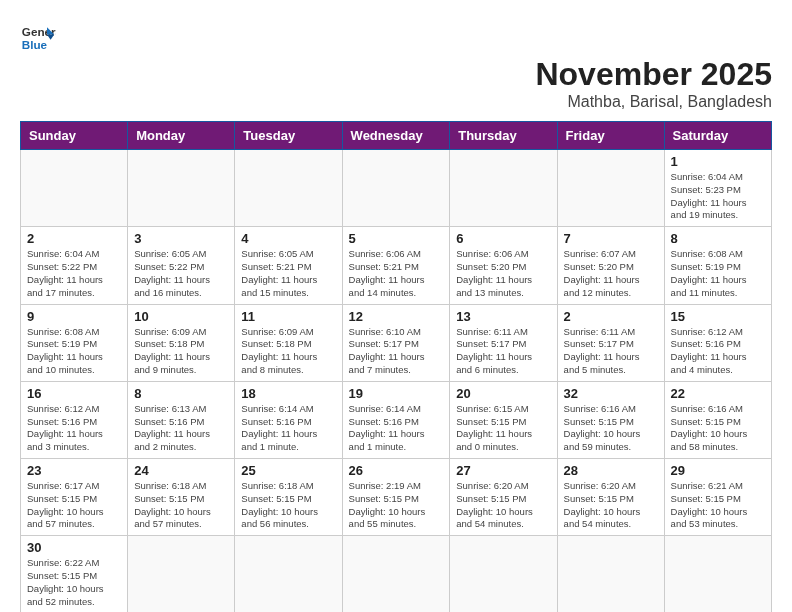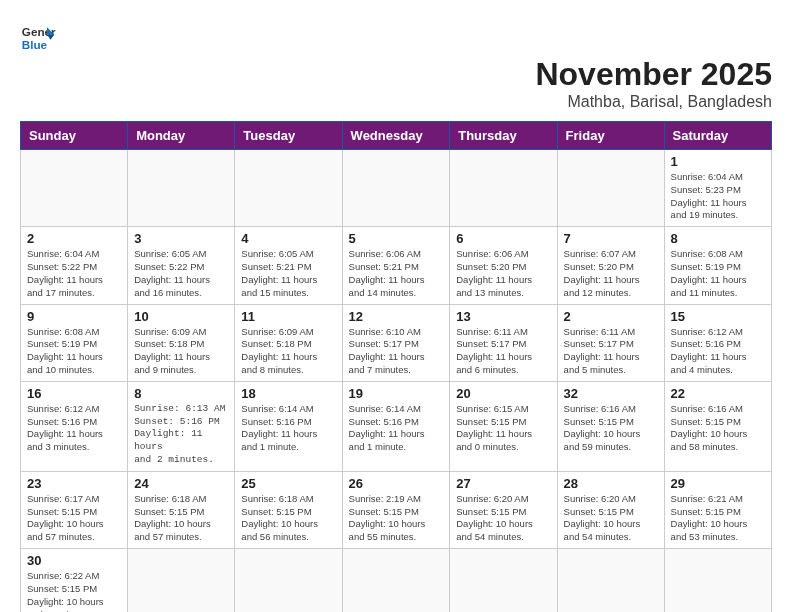--- a/index.html
+++ b/index.html
@@ -228,21 +228,21 @@
       <tr>
         <td>
           <span class="day-number">16</span>
           <div class="day-info" style="white-space: pre-line;">Sunrise: 6:12 AM
 Sunset: 5:16 PM
 Daylight: 11 hours
 and 3 minutes.</div>
         </td>
         <td>
           <span class="day-number">8</span>
-          <div class="day-info" style="white-space: pre-line; font-family: Liberation Mono, monospace;">Sunrise: 6:13 AM
+          <div class="day-info" style="white-space: pre-line;">Sunrise: 6:13 AM
 Sunset: 5:16 PM
 Daylight: 11 hours
 and 2 minutes.</div>
         </td>
         <td>
           <span class="day-number">18</span>
           <div class="day-info" style="white-space: pre-line;">Sunrise: 6:14 AM
 Sunset: 5:16 PM
 Daylight: 11 hours
 and 1 minute.</div>

